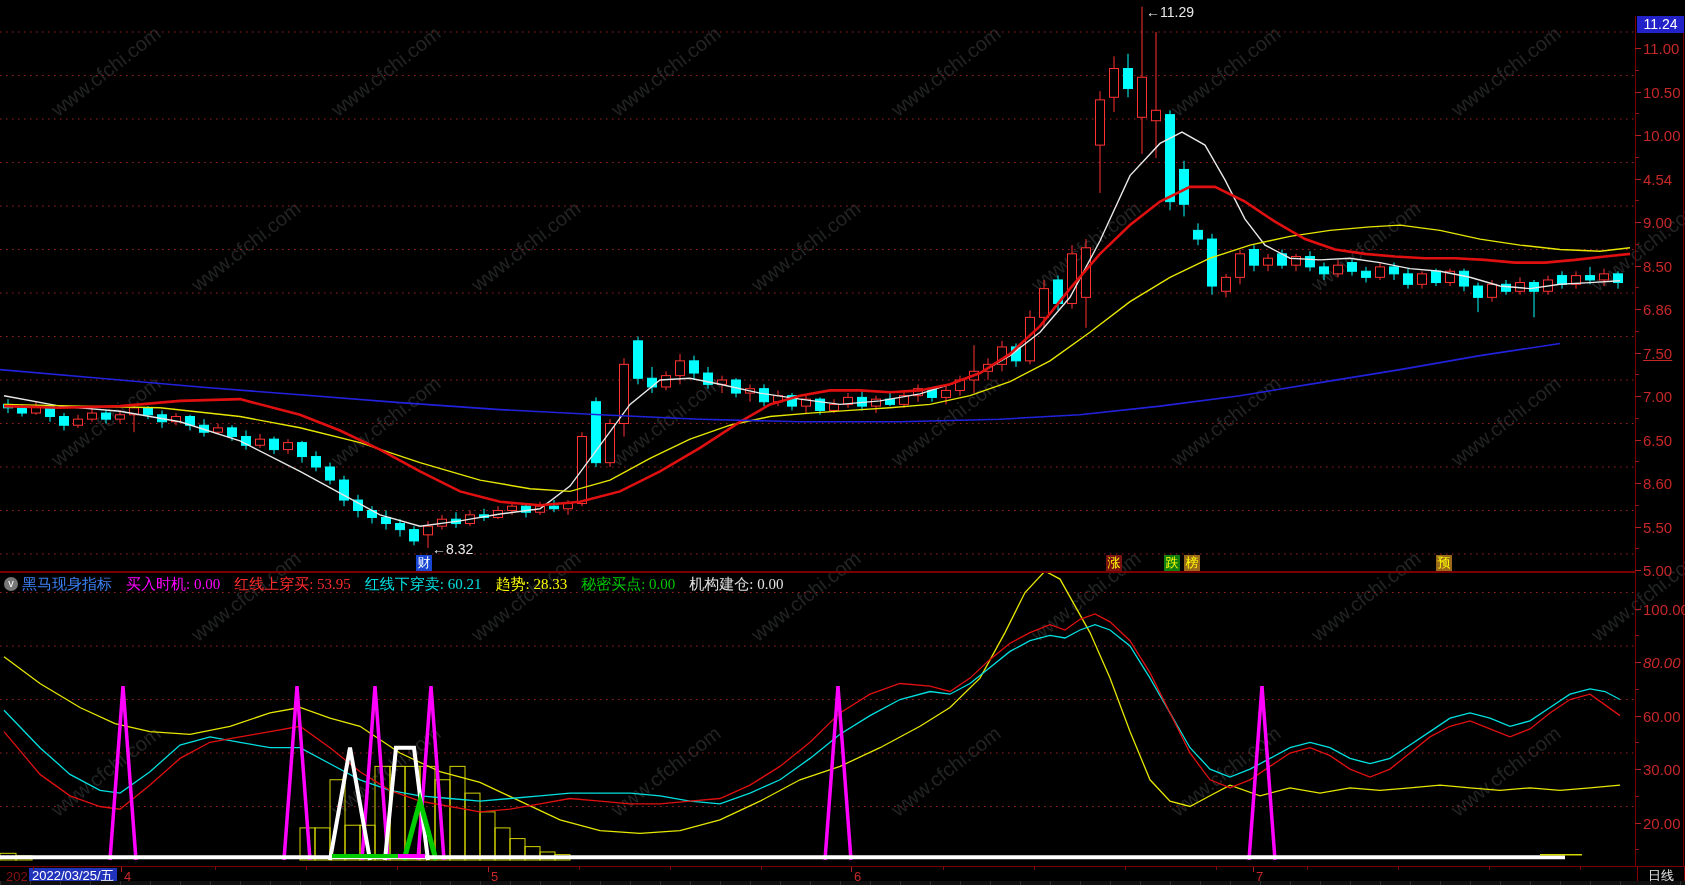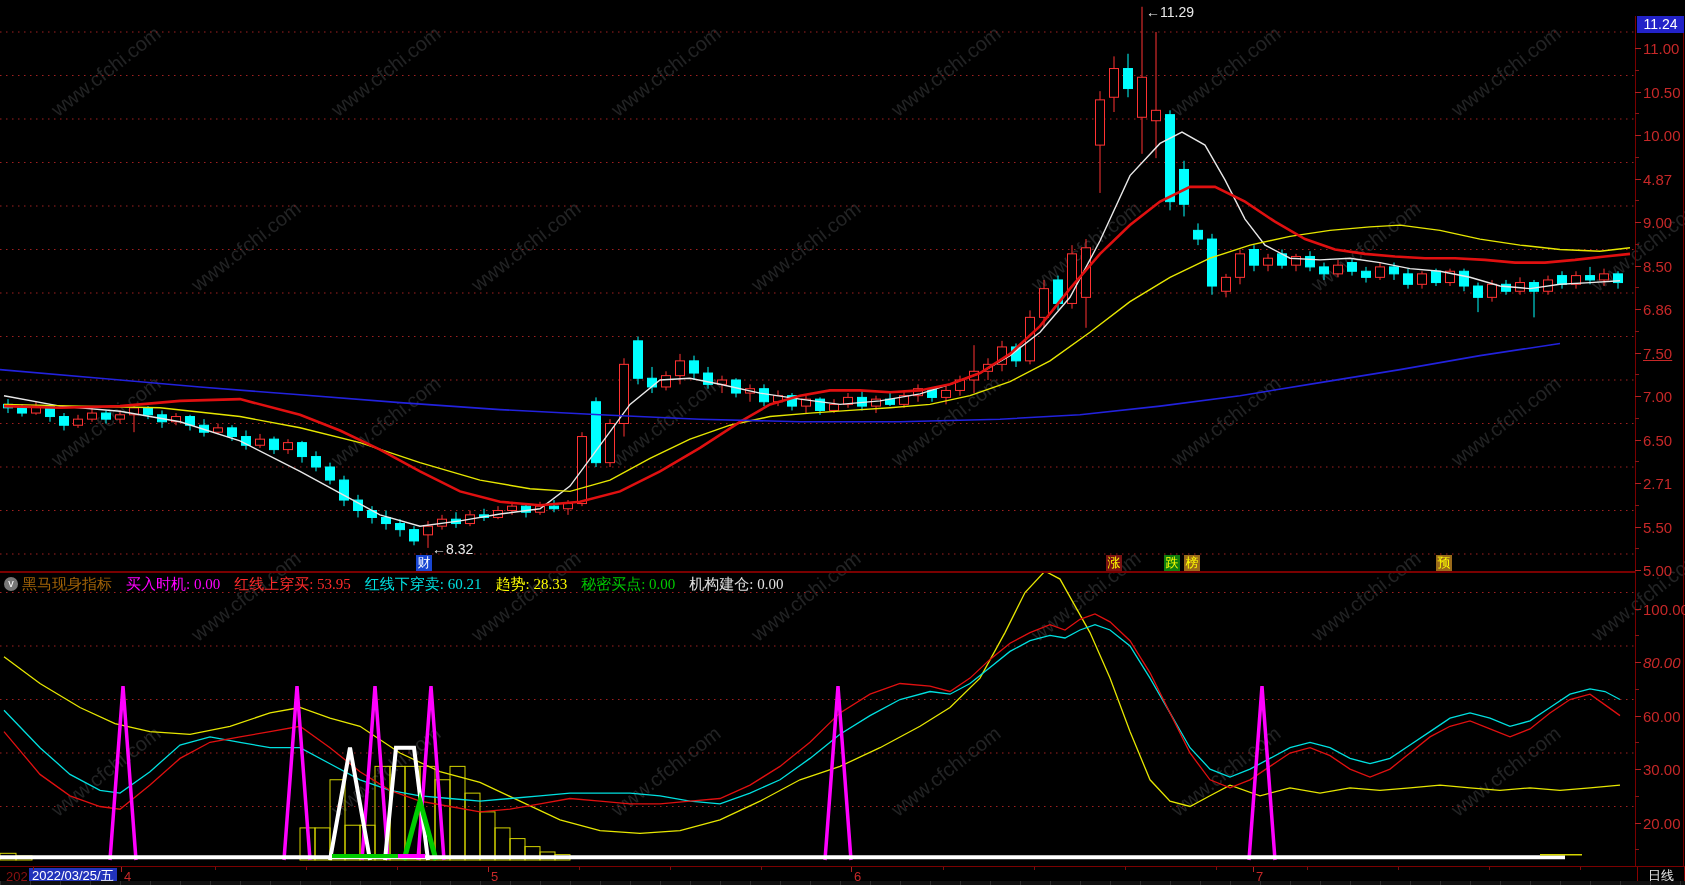--- a/index.html
+++ b/index.html
@@ -17,21 +17,21 @@
   .tick{position:absolute;left:0;width:6px;height:1px;background:#b22222;}
   .tick.minor{width:4px;background:#8a1515;}
   .axlab{position:absolute;left:8px;font-size:15px;color:#c62828;}
   #price-badge{position:absolute;left:2px;top:0;width:47px;height:17px;background:#2222c8;
       color:#fff;font-size:14px;text-align:center;line-height:17px;}
   
   #ind-title{position:absolute;left:4px;top:574px;height:20px;display:flex;align-items:center;
       gap:14px;font-size:15px;white-space:nowrap;}
   #ind-title .icon{width:14px;height:14px;border-radius:50%;background:#777;color:#fff;
       font-size:11px;line-height:13px;text-align:center;margin-right:4px;}
-  #ind-name{color:#a16207;}
+  #ind-name{color:#3b82f6;}
   .fld{display:inline;font-family:Liberation Serif, serif;}
   
   .marker{position:absolute;top:555px;width:16px;height:16px;font-size:13px;line-height:16px;
       text-align:center;}
   .anno{position:absolute;color:#e8e8e8;font-size:14px;white-space:nowrap;}
   
   #bottom-bar{position:absolute;left:0;top:866px;width:1685px;height:19px;background:#000;
       border-top:1px solid #7a0000;}
   #prev-date{position:absolute;left:6px;top:2px;color:#8a1111;font-size:13px;text-align:right;}
   #date-badge{position:absolute;left:29px;top:1px;background:#2233bb;color:#fff;font-size:13px;
@@ -644,42 +644,42 @@
         <div class="tick" style="top: 32px;"></div>
         <div class="axlab" style="top: 24px;">11.00</div>
         <div class="tick minor" style="top: 53.75px;"></div>
         <div class="tick" style="top: 75.5px;"></div>
         <div class="axlab" style="top: 67.5px;">10.50</div>
         <div class="tick minor" style="top: 97.25px;"></div>
         <div class="tick" style="top: 119px;"></div>
         <div class="axlab" style="top: 111px;">10.00</div>
         <div class="tick minor" style="top: 140.75px;"></div>
         <div class="tick" style="top: 162.5px;"></div>
-        <div class="axlab" style="top: 154.5px;">4.87</div>
+        <div class="axlab" style="top: 154.5px;">4.54</div>
         <div class="tick minor" style="top: 184.25px;"></div>
         <div class="tick" style="top: 206px;"></div>
         <div class="axlab" style="top: 198px;">9.00</div>
         <div class="tick minor" style="top: 227.75px;"></div>
         <div class="tick" style="top: 249.5px;"></div>
         <div class="axlab" style="top: 241.5px;">8.50</div>
         <div class="tick minor" style="top: 271.25px;"></div>
         <div class="tick" style="top: 293px;"></div>
         <div class="axlab" style="top: 285px;">6.86</div>
         <div class="tick minor" style="top: 314.75px;"></div>
         <div class="tick" style="top: 336.5px;"></div>
         <div class="axlab" style="top: 328.5px; text-decoration: underline;">7.50</div>
         <div class="tick minor" style="top: 358.25px;"></div>
         <div class="tick" style="top: 380px;"></div>
         <div class="axlab" style="top: 372px;">7.00</div>
         <div class="tick minor" style="top: 401.75px;"></div>
         <div class="tick" style="top: 423.5px;"></div>
         <div class="axlab" style="top: 415.5px;">6.50</div>
         <div class="tick minor" style="top: 445.25px;"></div>
         <div class="tick" style="top: 467px;"></div>
-        <div class="axlab" style="top: 459px;">2.71</div>
+        <div class="axlab" style="top: 459px;">8.60</div>
         <div class="tick minor" style="top: 488.75px;"></div>
         <div class="tick" style="top: 510.5px;"></div>
         <div class="axlab" style="top: 502.5px;">5.50</div>
         <div class="tick minor" style="top: 532.25px;"></div>
         <div class="tick" style="top: 554px;"></div>
         <div class="axlab" style="top: 546px;">5.00</div>
         <div class="tick" style="top: 592.5px;"></div>
         <div class="axlab" style="top: 584.5px;">100.00</div>
         <div class="tick minor" style="top: 619.25px;"></div>
         <div class="tick" style="top: 646px;"></div>

